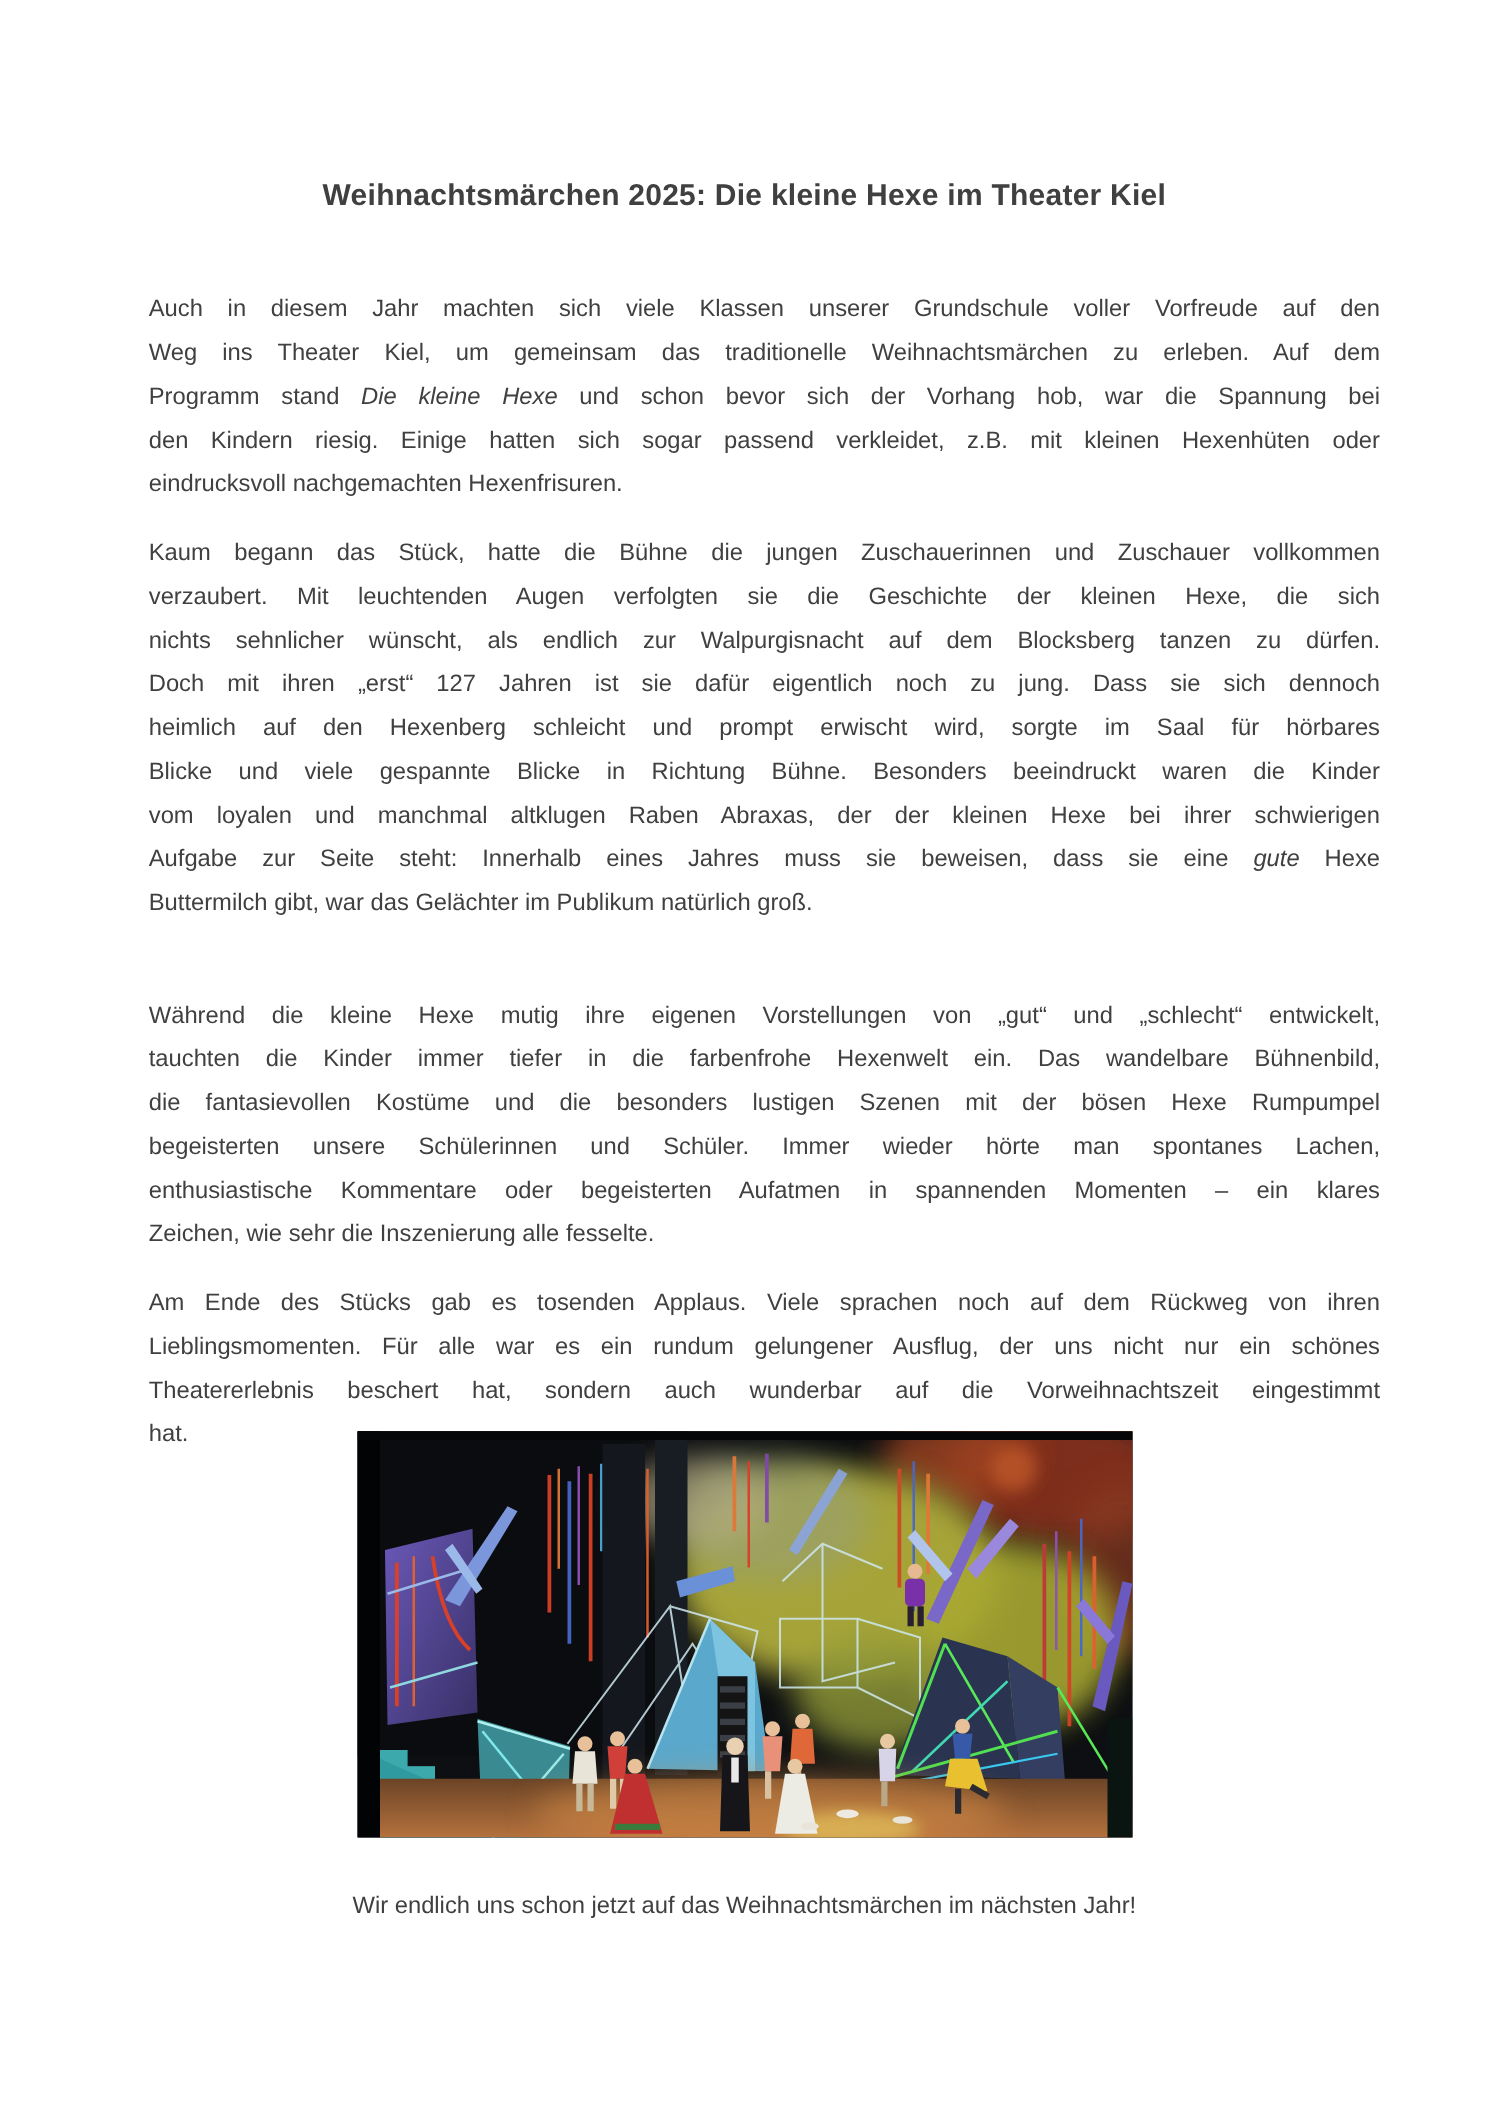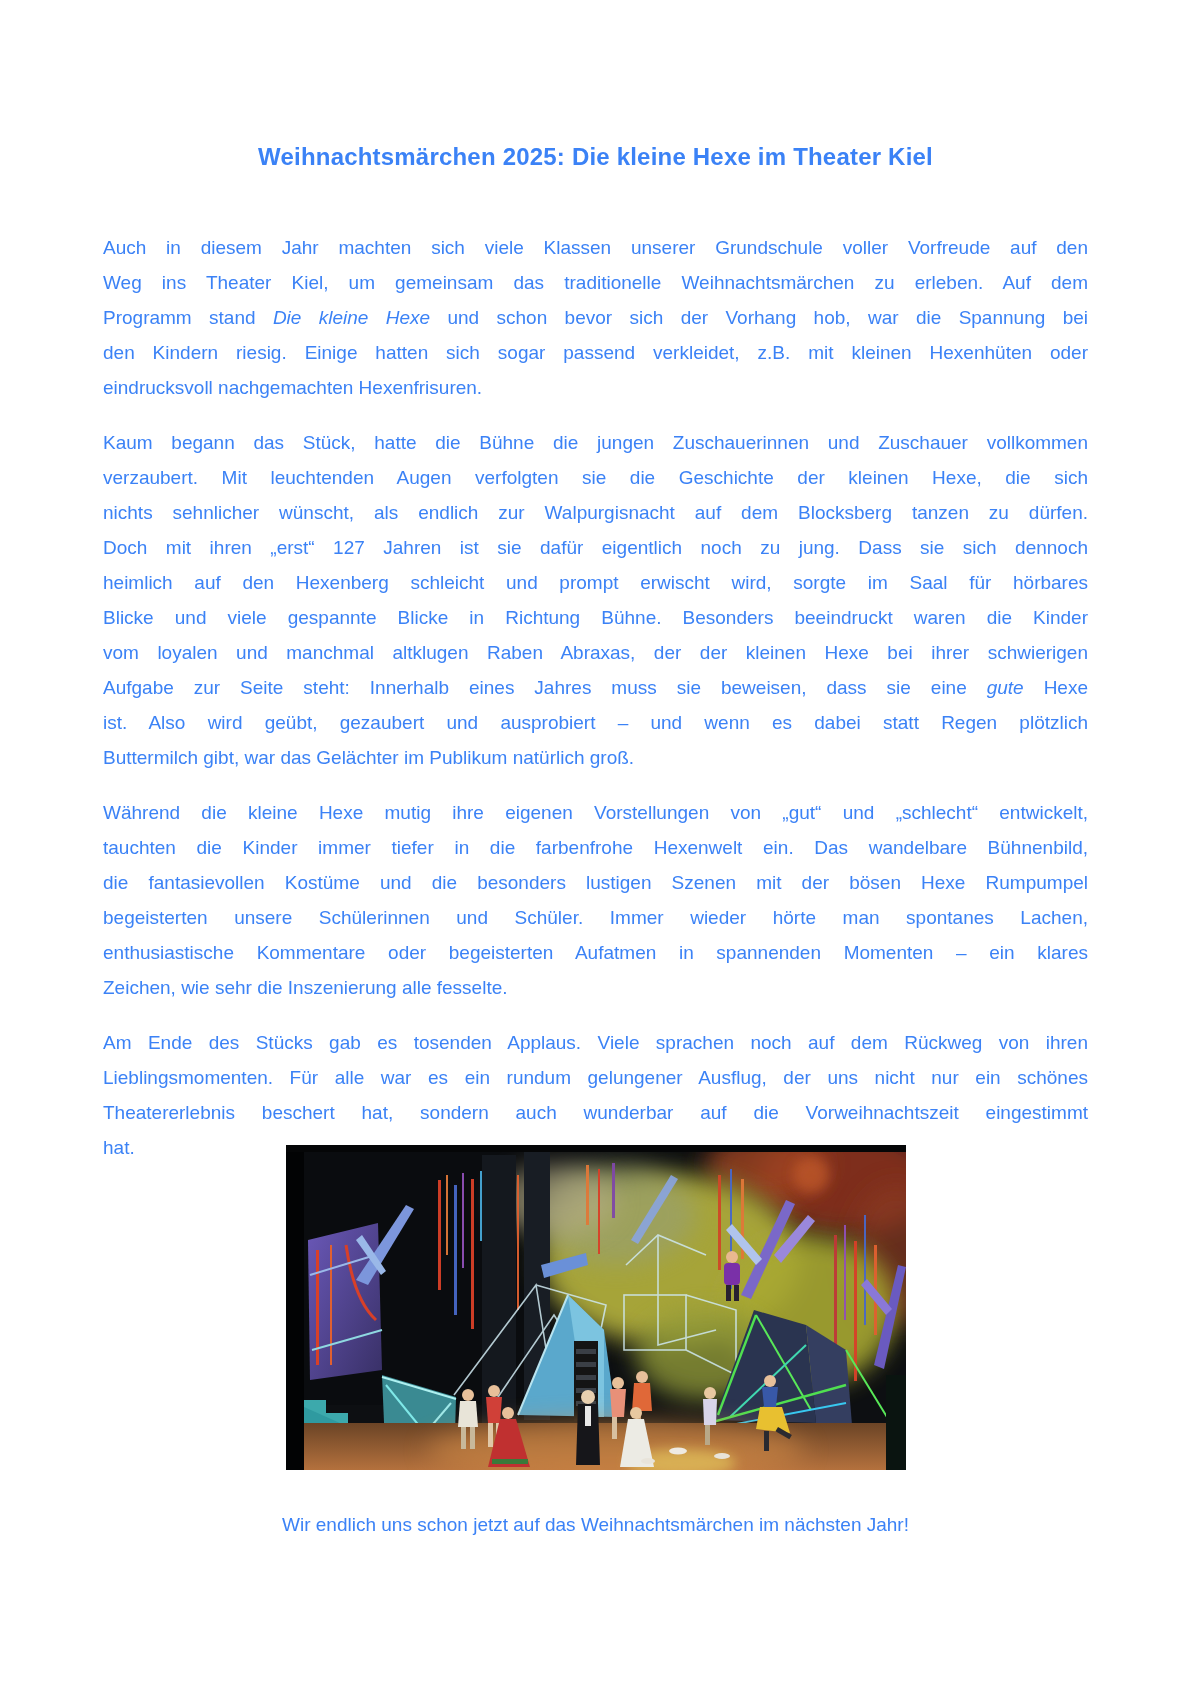--- a/index.html
+++ b/index.html
@@ -1,30 +1,30 @@
 <!DOCTYPE html>
 <html lang="de"><head>
 <meta charset="utf-8">
 <style>
   html,body{margin:0;padding:0;background:#ffffff;}
   .page{
     position:relative;
     width:1191px;height:1684px;
     background:#ffffff;
     font-family:"Liberation Sans",sans-serif;
-    color:#3b82f6;
+    color:#404040;
     overflow:hidden;
   }
   .title{
     position:absolute;top:142px;left:0;width:100%;
     text-align:center;font-weight:bold;font-size:24px;line-height:30px;
     letter-spacing:0.2px;
   }
   .col{position:absolute;left:103px;width:985px;font-size:19px;}
-  .para{position:absolute;left:0;width:100%;}
+  .para{position:absolute;left:16px;width:100%;}
   .p1{top:230px;} .p2{top:425px;} .p3{top:795px;} .p4{top:1025px;}
   .line{
     height:35px;line-height:35px;
     text-align:justify;text-align-last:justify;
     white-space:nowrap;
   }
   .line.last{text-align-last:left;}
   .photo{
     position:absolute;left:286px;top:1145px;width:620px;height:325px;
     background:#0d0f12;
@@ -52,21 +52,20 @@
       </div>
     <div class="para p2">
         <div class="line">Kaum begann das Stück, hatte die Bühne die jungen Zuschauerinnen und Zuschauer vollkommen</div>
         <div class="line">verzaubert. Mit leuchtenden Augen verfolgten sie die Geschichte der kleinen Hexe, die sich</div>
         <div class="line">nichts sehnlicher wünscht, als endlich zur Walpurgisnacht auf dem Blocksberg tanzen zu dürfen.</div>
         <div class="line">Doch mit ihren „erst“ 127 Jahren ist sie dafür eigentlich noch zu jung. Dass sie sich dennoch</div>
         <div class="line">heimlich auf den Hexenberg schleicht und prompt erwischt wird, sorgte im Saal für hörbares</div>
         <div class="line">Blicke und viele gespannte Blicke in Richtung Bühne. Besonders beeindruckt waren die Kinder</div>
         <div class="line">vom loyalen und manchmal altklugen Raben Abraxas, der der kleinen Hexe bei ihrer schwierigen</div>
         <div class="line">Aufgabe zur Seite steht: Innerhalb eines Jahres muss sie beweisen, dass sie eine <i>gute</i> Hexe</div>
-        <div class="line">ist. Also wird geübt, gezaubert und ausprobiert – und wenn es dabei statt Regen plötzlich</div>
         <div class="line last">Buttermilch gibt, war das Gelächter im Publikum natürlich groß.</div>
       </div>
     <div class="para p3">
         <div class="line">Während die kleine Hexe mutig ihre eigenen Vorstellungen von „gut“ und „schlecht“ entwickelt,</div>
         <div class="line">tauchten die Kinder immer tiefer in die farbenfrohe Hexenwelt ein. Das wandelbare Bühnenbild,</div>
         <div class="line">die fantasievollen Kostüme und die besonders lustigen Szenen mit der bösen Hexe Rumpumpel</div>
         <div class="line">begeisterten unsere Schülerinnen und Schüler. Immer wieder hörte man spontanes Lachen,</div>
         <div class="line">enthusiastische Kommentare oder begeisterten Aufatmen in spannenden Momenten – ein klares</div>
         <div class="line last">Zeichen, wie sehr die Inszenierung alle fesselte.</div>
       </div>

